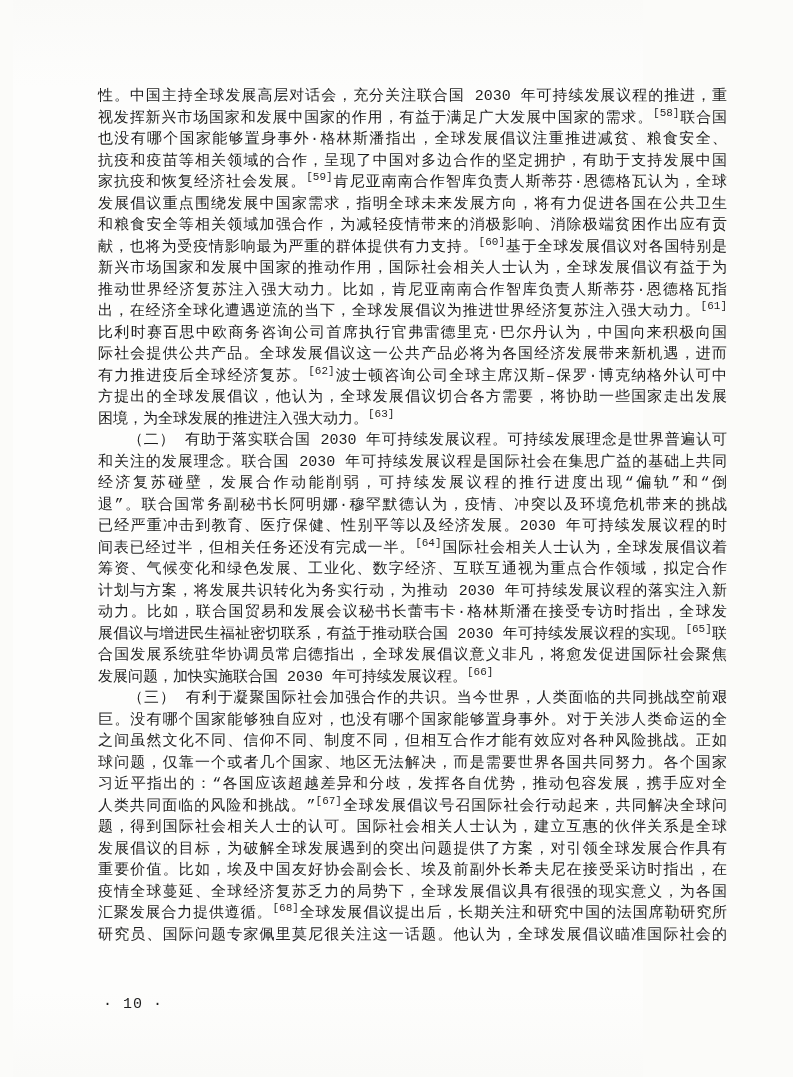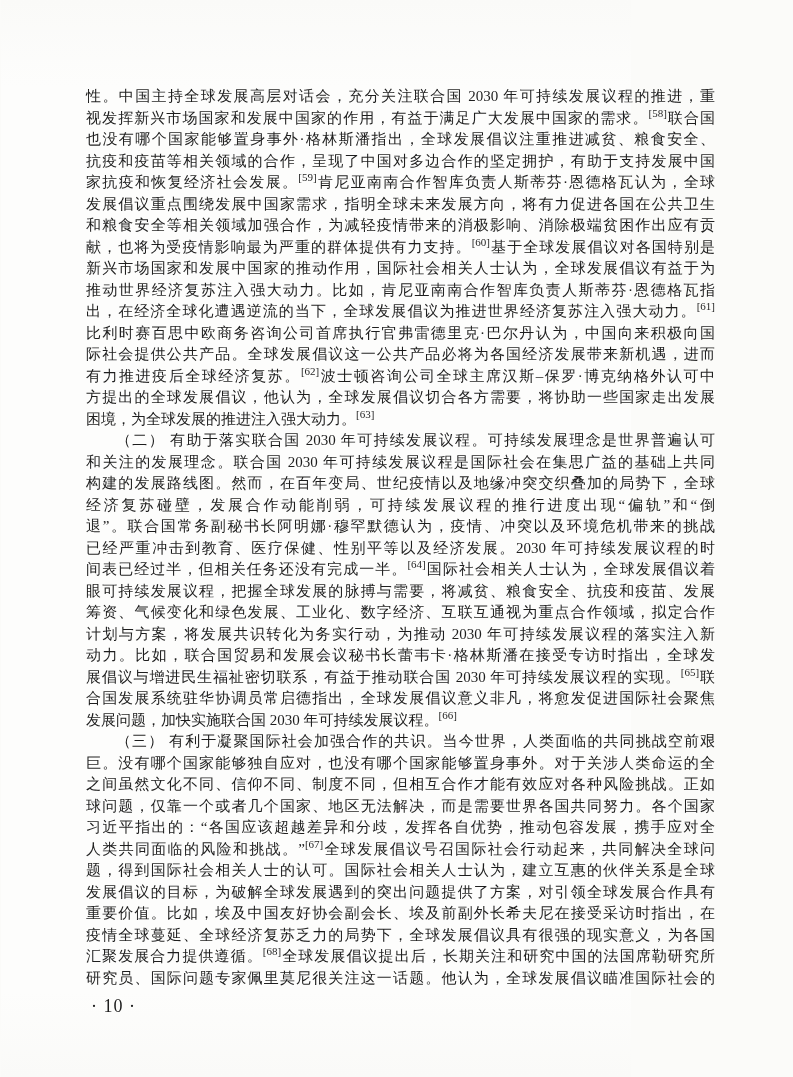--- a/index.html
+++ b/index.html
@@ -9,25 +9,26 @@
   body {
     width: 793px;
     height: 1077px;
     background: #fbfbf9;
     overflow: hidden;
     position: relative;
     font-family: "Liberation Serif", "DejaVu Serif", serif;
   }
   .page {
     position: absolute;
-    left: 1px; top: 0;
+    left: 13px; top: 0;
     width: 630px;
     height: 1077px;
     background: linear-gradient(180deg, #fafaf8 0%, #fdfdfc 8%, #fdfdfc 92%, #fafaf8 100%);
     color: #1e1e1e;
+    font-family: Liberation Mono, monospace;
   }
   .text-block {
     position: absolute;
     left: 85px;
     top: 86px;
     width: 629px;
   }
   .para {
     margin: 0;
     padding: 0;
@@ -49,21 +50,21 @@
   .line sup {
     font-size: 11px;
     line-height: 0;
     vertical-align: super;
     letter-spacing: 0;
   }
   .page-footer {
     position: absolute;
     left: 90px;
     top: 996px;
-    font-size: 18px;
+    font-size: 15px;
     color: #1e1e1e;
     letter-spacing: 1px;
   }
 </style>
 </head>
 <body>
 
 <div class="page">
   <div class="text-block">
       <div class="para">
@@ -80,26 +81,24 @@
         <div class="line">出，在经济全球化遭遇逆流的当下，全球发展倡议为推进世界经济复苏注入强大动力。<sup>[61]</sup></div>
         <div class="line">比利时赛百思中欧商务咨询公司首席执行官弗雷德里克·巴尔丹认为，中国向来积极向国</div>
         <div class="line">际社会提供公共产品。全球发展倡议这一公共产品必将为各国经济发展带来新机遇，进而</div>
         <div class="line">有力推进疫后全球经济复苏。<sup>[62]</sup>波士顿咨询公司全球主席汉斯–保罗·博克纳格外认可中</div>
         <div class="line">方提出的全球发展倡议，他认为，全球发展倡议切合各方需要，将协助一些国家走出发展</div>
         <div class="line flush">困境，为全球发展的推进注入强大动力。<sup>[63]</sup></div>
       </div>
       <div class="para">
         <div class="line indent">（二） 有助于落实联合国 2030 年可持续发展议程。可持续发展理念是世界普遍认可</div>
         <div class="line">和关注的发展理念。联合国 2030 年可持续发展议程是国际社会在集思广益的基础上共同</div>
-        <div class="line">构建的发展路线图。然而，在百年变局、世纪疫情以及地缘冲突交织叠加的局势下，全球</div>
         <div class="line">经济复苏碰壁，发展合作动能削弱，可持续发展议程的推行进度出现“偏轨”和“倒</div>
         <div class="line">退”。联合国常务副秘书长阿明娜·穆罕默德认为，疫情、冲突以及环境危机带来的挑战</div>
         <div class="line">已经严重冲击到教育、医疗保健、性别平等以及经济发展。2030 年可持续发展议程的时</div>
         <div class="line">间表已经过半，但相关任务还没有完成一半。<sup>[64]</sup>国际社会相关人士认为，全球发展倡议着</div>
-        <div class="line">眼可持续发展议程，把握全球发展的脉搏与需要，将减贫、粮食安全、抗疫和疫苗、发展</div>
         <div class="line">筹资、气候变化和绿色发展、工业化、数字经济、互联互通视为重点合作领域，拟定合作</div>
         <div class="line">计划与方案，将发展共识转化为务实行动，为推动 2030 年可持续发展议程的落实注入新</div>
         <div class="line">动力。比如，联合国贸易和发展会议秘书长蕾韦卡·格林斯潘在接受专访时指出，全球发</div>
         <div class="line">展倡议与增进民生福祉密切联系，有益于推动联合国 2030 年可持续发展议程的实现。<sup>[65]</sup>联</div>
         <div class="line">合国发展系统驻华协调员常启德指出，全球发展倡议意义非凡，将愈发促进国际社会聚焦</div>
         <div class="line flush">发展问题，加快实施联合国 2030 年可持续发展议程。<sup>[66]</sup></div>
       </div>
       <div class="para">
         <div class="line indent">（三） 有利于凝聚国际社会加强合作的共识。当今世界，人类面临的共同挑战空前艰</div>
         <div class="line">巨。没有哪个国家能够独自应对，也没有哪个国家能够置身事外。对于关涉人类命运的全</div>

